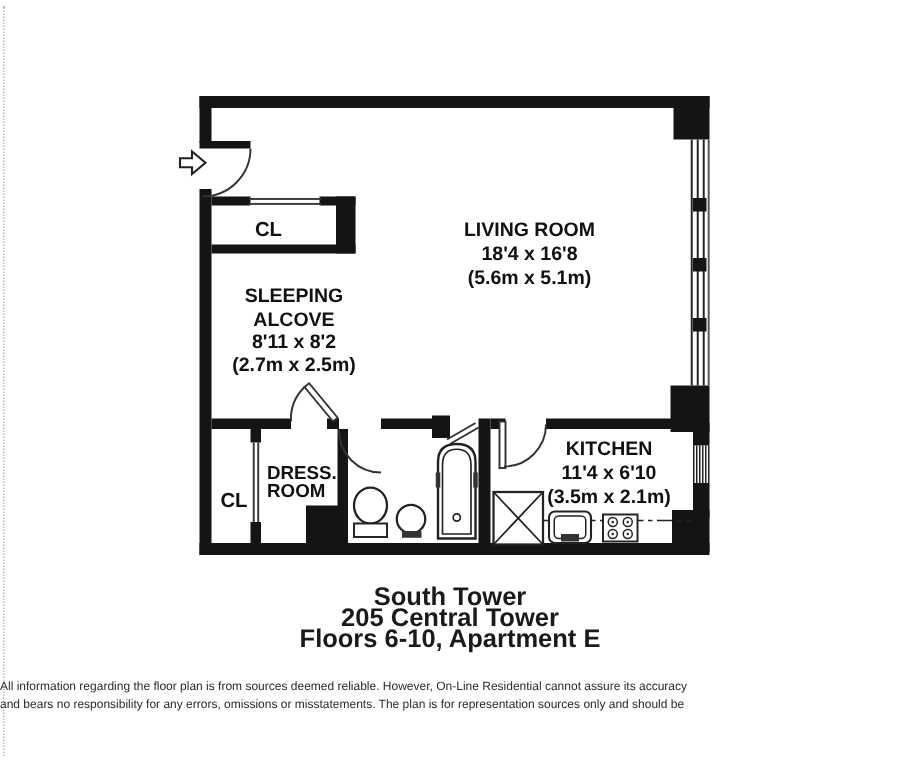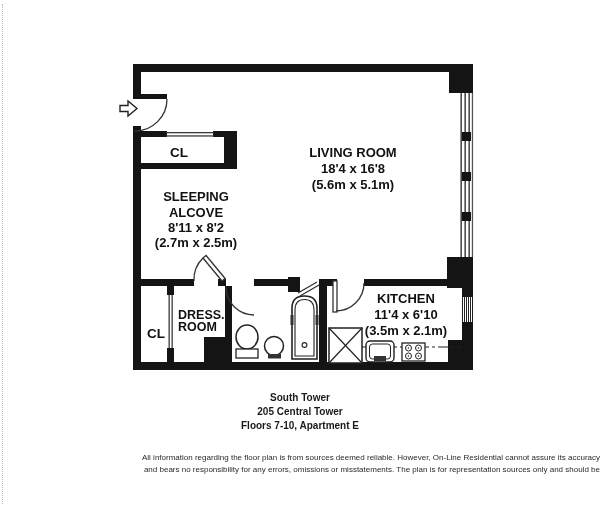--- a/index.html
+++ b/index.html
@@ -2,22 +2,22 @@
 <html><head>
 <meta charset="utf-8">
 <style>
   html,body{margin:0;padding:0;background:#fff;}
   #page{position:relative;width:600px;height:521px;background:#fff;overflow:hidden;
         font-family:"Liberation Sans",sans-serif;}
   #scan-edge{position:absolute;left:2px;top:4px;height:500px;width:0;
              border-left:1px dotted #b9b9b9;}
   #plan-svg{position:absolute;left:0;top:0;}
   .caption{position:absolute;left:0;top:391px;width:600px;text-align:center;
-           font-weight:bold;font-size:10px;line-height:14px;color:#1a1a1a;}
-  .disclaimer{position:absolute;left:0;top:452px;width:600px;text-align:right;
+           font-weight:bold;font-size:17px;line-height:14px;color:#1a1a1a;}
+  .disclaimer{position:absolute;left:0;top:452px;width:600px;text-align:left;
               font-size:8px;line-height:11.6px;color:#2a2a2a;}
   .wall{fill:#141414;}
   .thinline{fill:#3a3a3a;}
   text{fill:#111;font-family:"Liberation Sans",sans-serif;font-weight:bold;}
   .roomtxt{font-size:13px;text-anchor:middle;}
   .cltxt{font-size:13.5px;text-anchor:middle;}
   .dresstxt{font-size:12.5px;}
 </style>
 </head>
 <body>
@@ -157,20 +157,20 @@
     <text class="cltxt" x="179" y="157">CL</text>
     <text class="cltxt" x="156" y="338">CL</text>
 
     <text class="dresstxt" x="178" y="319">DRESS.</text>
     <text class="dresstxt" x="178" y="331">ROOM</text>
   </svg>
 
   <div class="caption">
     <div>South Tower</div>
     <div>205 Central Tower</div>
-    <div>Floors 7-10, Apartment E</div>
+    <div>Floors 6-10, Apartment E</div>
   </div>
 
   <div class="disclaimer">
     <div>All information regarding the floor plan is from sources deemed reliable.  However, On-Line Residential cannot assure its accuracy</div>
     <div>and bears no responsibility for any errors, omissions or misstatements.  The plan is for representation sources only and should be</div>
   </div>
 </div>
 
 </body></html>

